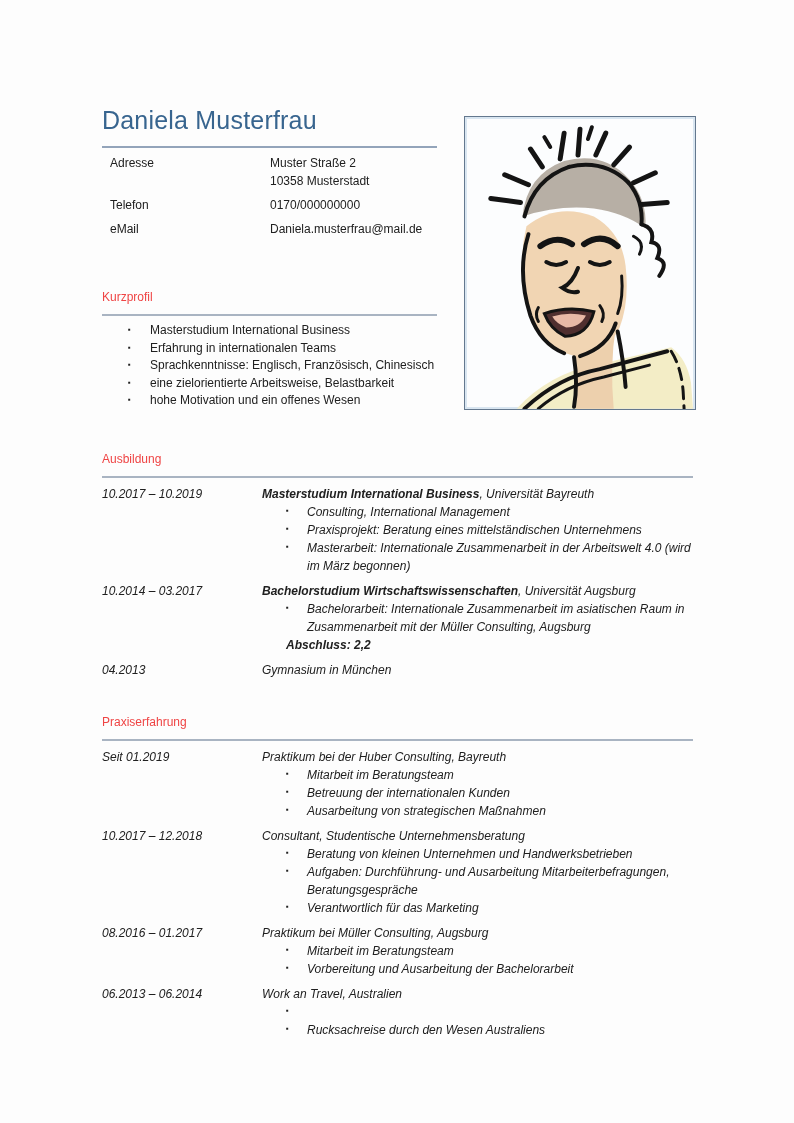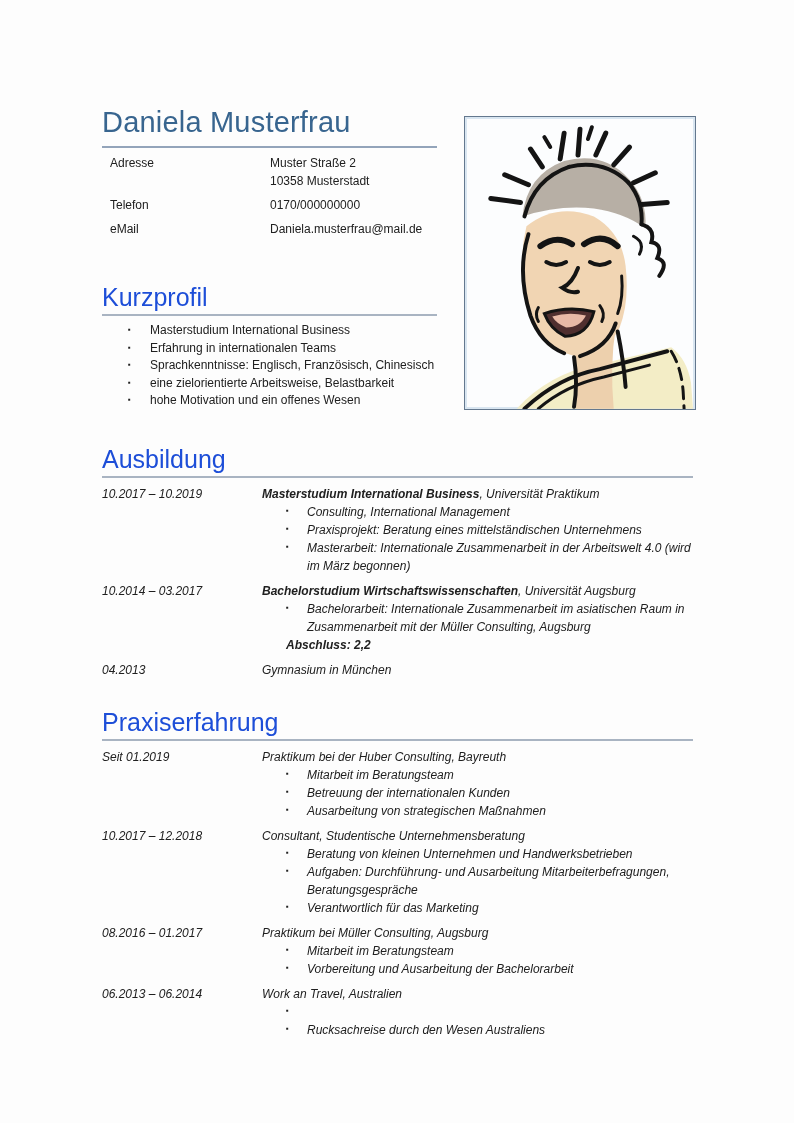--- a/index.html
+++ b/index.html
@@ -3,37 +3,37 @@
 <meta charset="utf-8">
 <style>
   html,body{margin:0;padding:0;background:#ffffff;}
   .page{
     position:relative;width:794px;height:1123px;background:#fdfdfd;
     font-family:"Liberation Sans",sans-serif;color:#202020;overflow:hidden;
   }
   
   .name{
     position:absolute;left:102px;top:106px;margin:0;
-    font-size:29px;font-weight:400;color:#38658f;letter-spacing:.2px;
+    font-size:25px;font-weight:400;color:#38658f;letter-spacing:.2px;
   }
   .name-rule{position:absolute;left:102px;top:146px;width:335px;height:2px;background:#93a4ba;}
   .contact{position:absolute;left:110px;top:154px;width:360px;font-size:12px;line-height:18px;}
   .contact-row{display:flex;margin-bottom:6px;}
   .contact-label{width:160px;flex:none;}
   .contact-value{flex:1;}
   
   .photo{
     position:absolute;left:464px;top:116px;width:232px;height:294px;
     background:#fcfdfe;border:1px solid #64788e;box-shadow:inset 0 0 0 2px #d9e6f1;
     box-sizing:border-box;
   }
   .photo svg{display:block;width:100%;height:100%;}
   
   .sec{position:absolute;left:102px;}
-  .sec h2{margin:0;font-size:25px;font-weight:400;color:#1d4ed8;line-height:26px;}
+  .sec h2{margin:0;font-size:12px;font-weight:400;color:#ef4444;line-height:26px;}
   .sec-rule{height:2px;background:#a9b4c2;margin-top:4px;}
   .sec-profile{top:284px;width:380px;}
   .sec-profile .sec-rule{width:335px;}
   .sec-education{top:446px;width:591px;}
   .sec-experience{top:709px;width:591px;}
   
   ul{list-style:none;margin:6px 0 0 0;padding:0;}
   .bullet{flex:none;font-size:8px;transform:translateY(-1px);}
   .pitem{display:flex;font-size:12px;line-height:17.5px;}
   .pitem .bullet{margin-left:26px;width:22px;}
@@ -164,21 +164,21 @@
       </ul>
   </section>
 
   <section class="sec sec-education">
     <h2>Ausbildung</h2>
     <div class="sec-rule"></div>
     <div id="education-entries">
         <div class="entry">
           <div class="edate">10.2017 – 10.2019</div>
           <div class="ebody">
-            <div class="etitle"><span class="b">Masterstudium International Business</span><span>, Universität Praktikum</span></div>
+            <div class="etitle"><span class="b">Masterstudium International Business</span><span>, Universität Bayreuth</span></div>
             <ul class="ebullets">
               <li class="eitem">
                 <span class="bullet">▪</span>
                 <span class="btext">Consulting, International Management</span>
               </li>
               <li class="eitem">
                 <span class="bullet">▪</span>
                 <span class="btext">Praxisprojekt: Beratung eines mittelständischen Unternehmens</span>
               </li>
               <li class="eitem">

